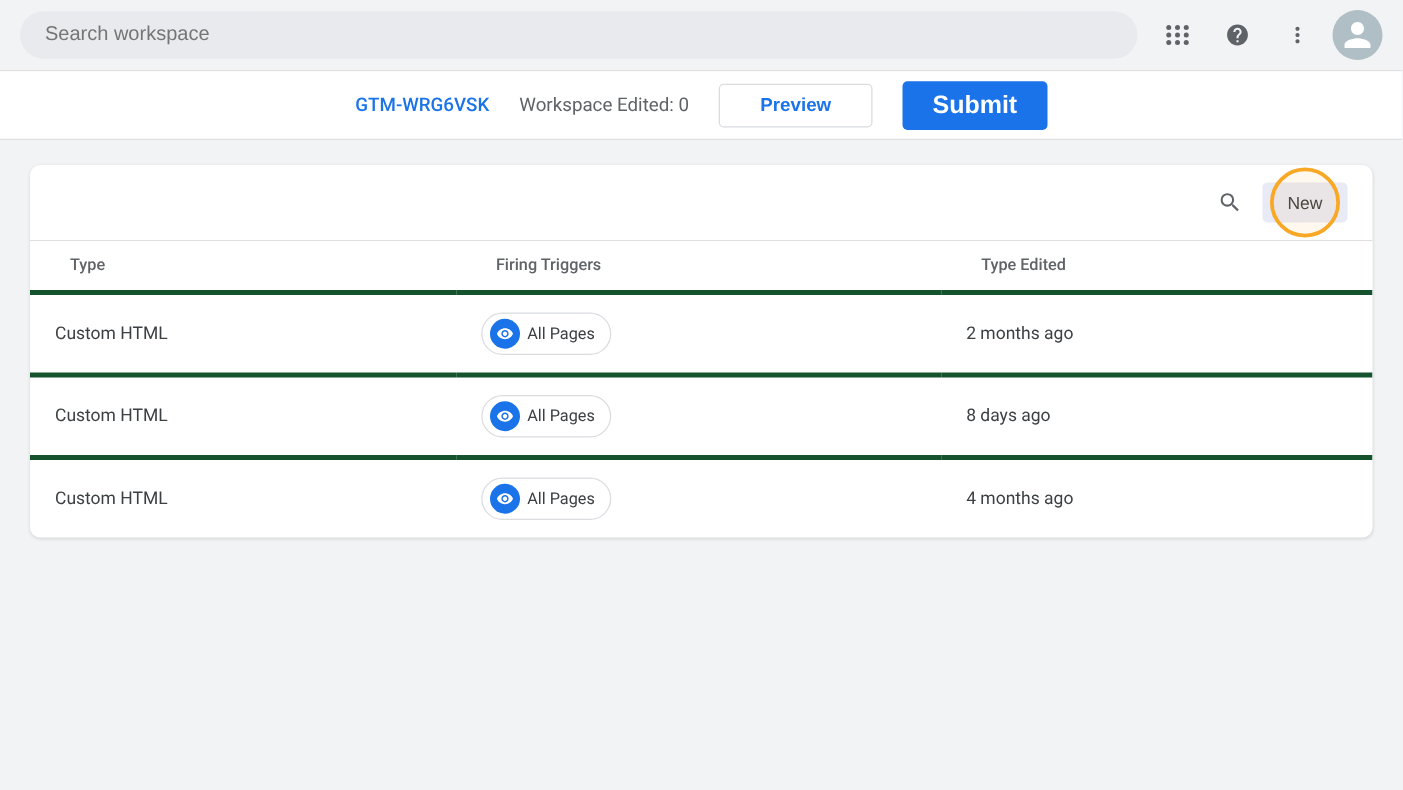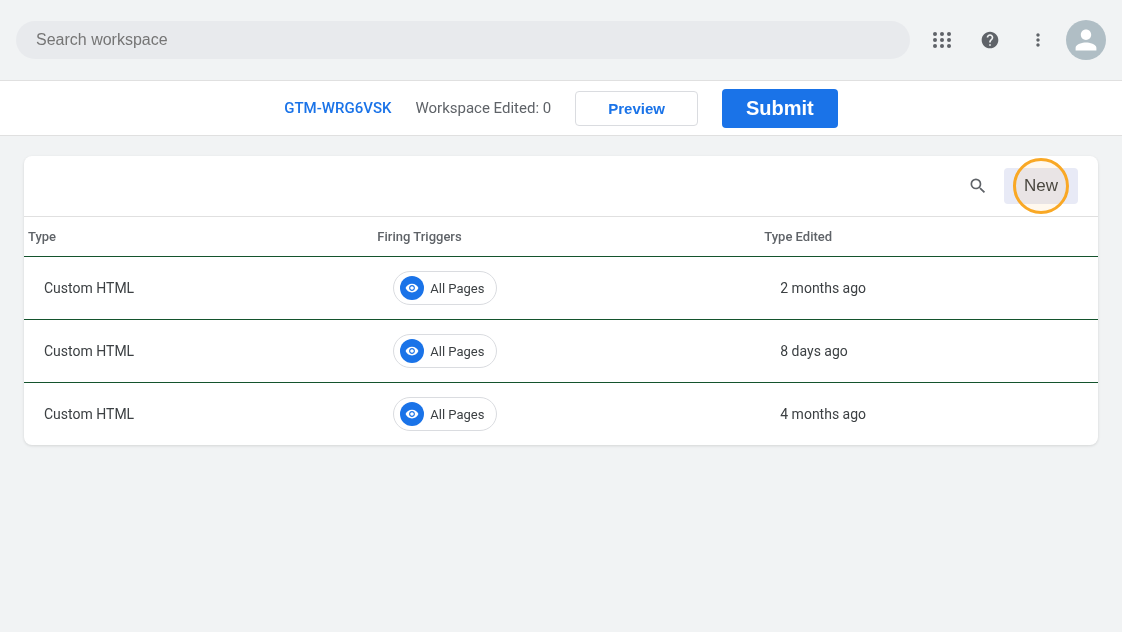--- a/index.html
+++ b/index.html
@@ -11,21 +11,21 @@
       overflow: hidden;
     }
 
     
     .top-bar {
       background: #f1f3f4;
       display: flex;
       align-items: center;
       padding: 10px 16px;
       gap: 12px;
-      height: 81px;
+      height: 57px;
       border-bottom: 1px solid #e0e0e0;
     }
     .search-box {
       flex: 1;
       background: #e8eaed;
       border-radius: 24px;
       padding: 10px 20px;
       font-size: 16px;
       color: #5f6368;
       border: none;
@@ -140,21 +140,21 @@
       border: none;
       color: #5f6368;
       font-size: 20px;
     }
     .new-btn-wrapper {
       position: relative;
     }
     .new-btn {
       background: #e8eaf6;
       color: #3c4043;
-      font-size: 17px;
+      font-size: 14px;
       font-weight: 500;
       padding: 8px 20px;
       border-radius: 4px;
       border: none;
       cursor: pointer;
     }
     .new-btn-highlight {
       position: absolute;
       width: 56px;
       height: 56px;
@@ -167,28 +167,28 @@
       background: rgba(249, 168, 37, 0.08);
     }
 
     
     .tags-table {
       width: 100%;
       border-collapse: collapse;
     }
     .tags-table thead tr th {
       text-align: left;
-      padding: 12px 4px;
+      padding: 12px 32px;
       font-size: 13px;
       font-weight: 500;
       color: #5f6368;
       background: #fff;
     }
     .tags-table tbody tr {
-      border-top: 1px solid #14532d;
+      border-top: 4px solid #14532d;
       cursor: pointer;
     }
     .tags-table tbody tr td {
       padding: 14px 20px;
       font-size: 14px;
       color: #3c4043;
       vertical-align: middle;
     }
 
     

